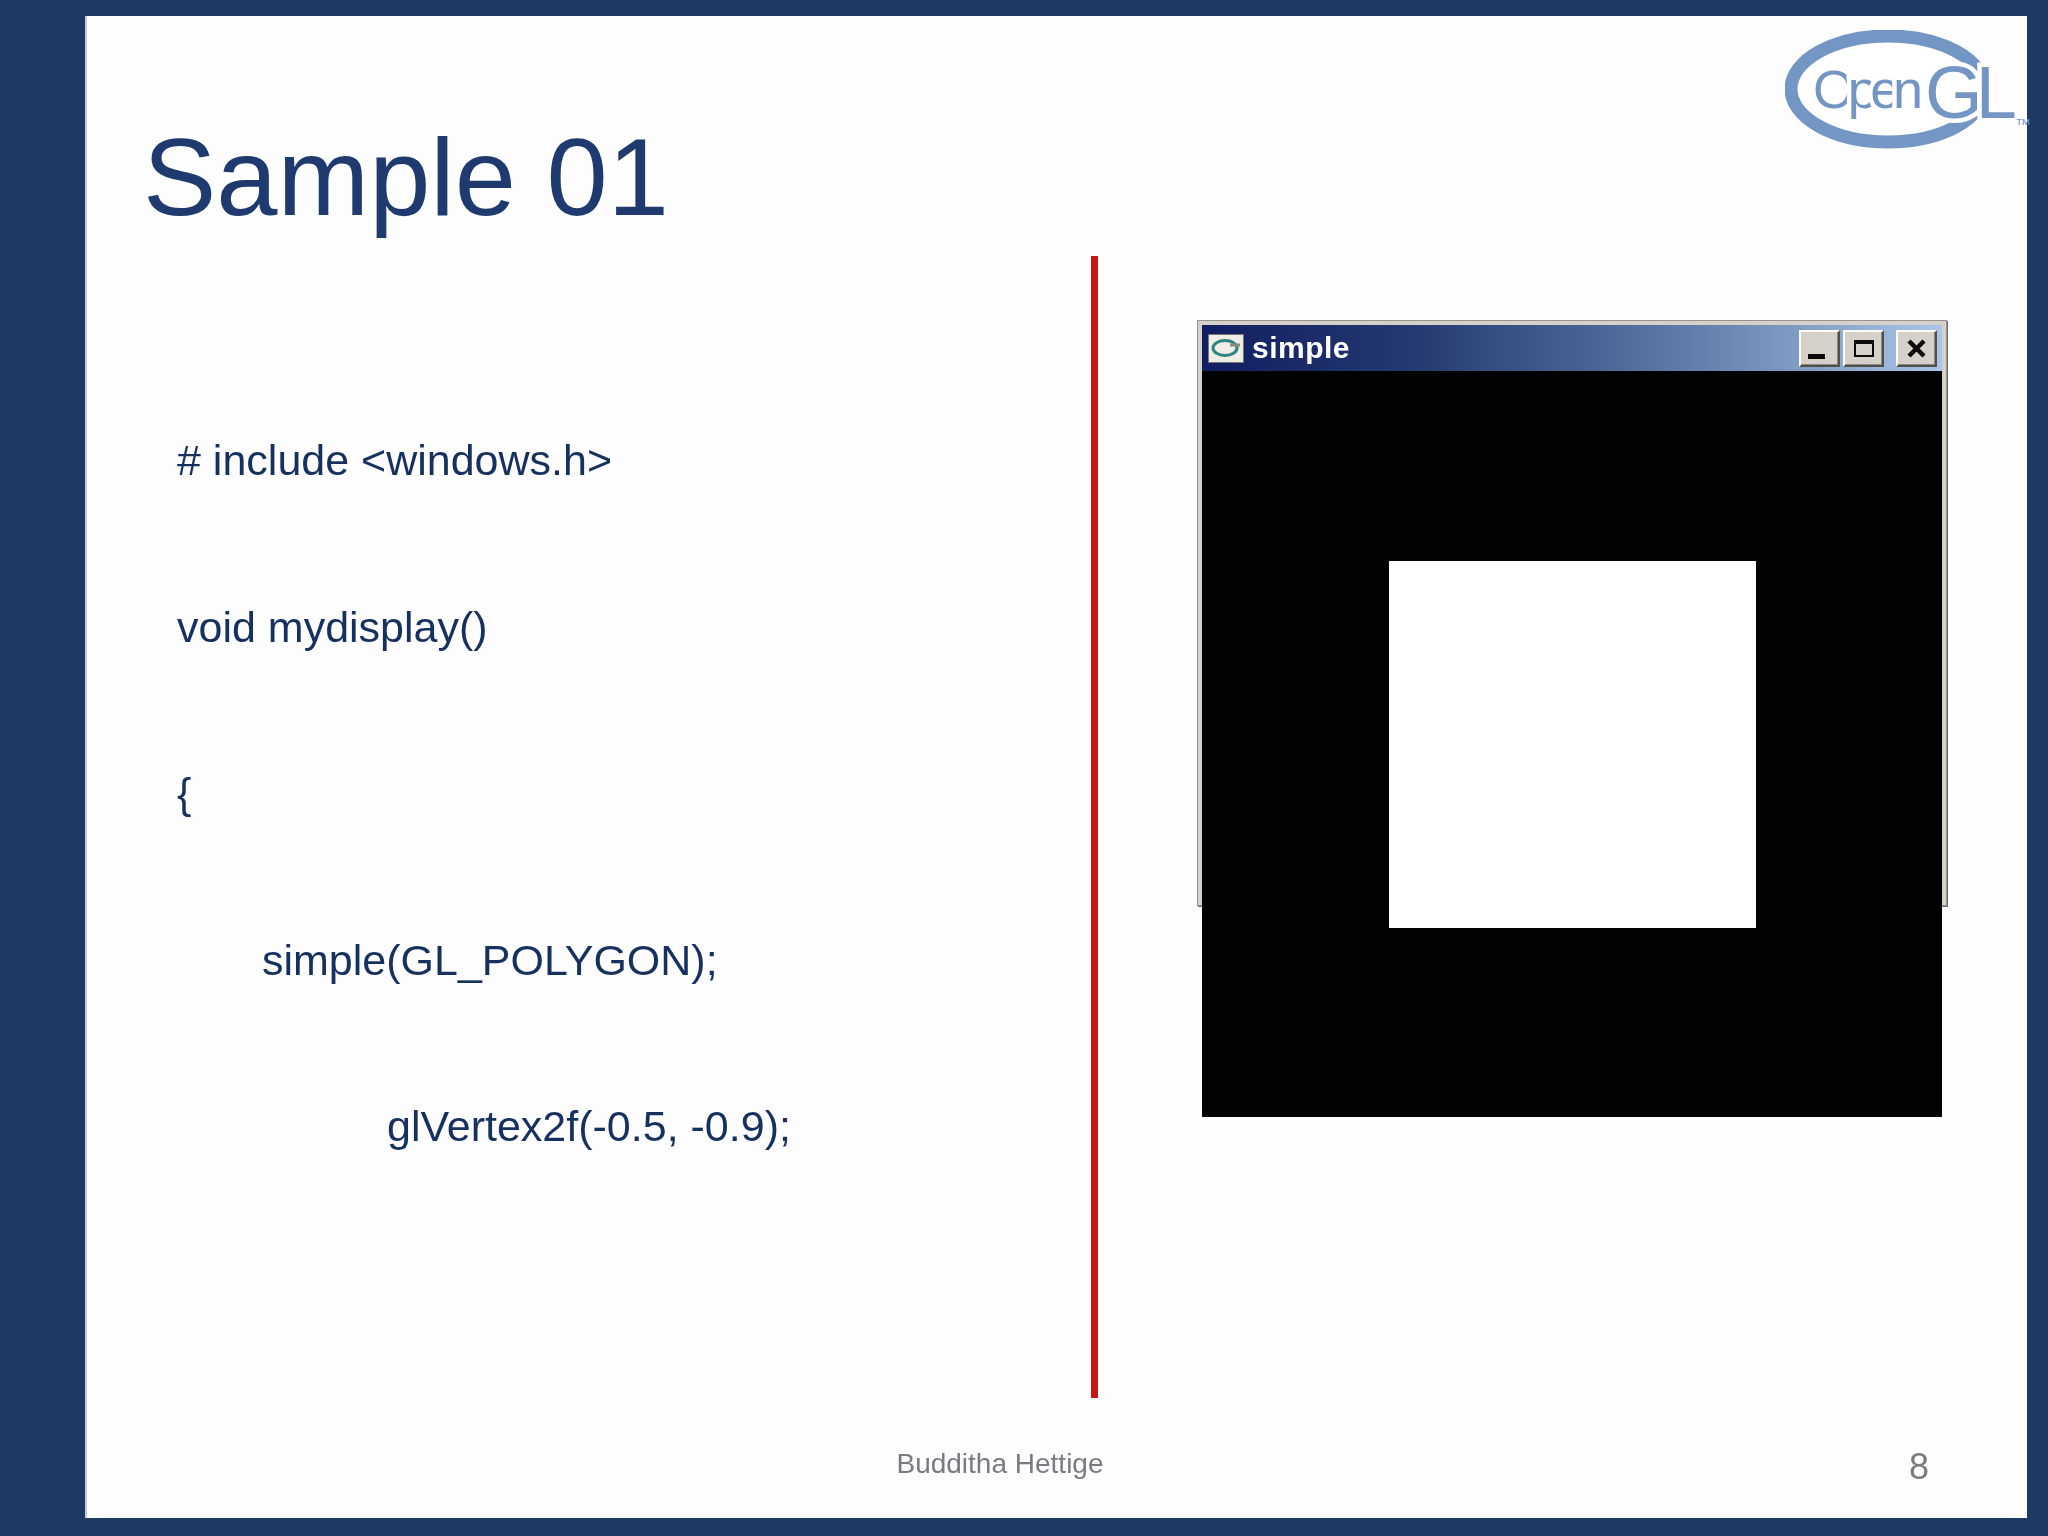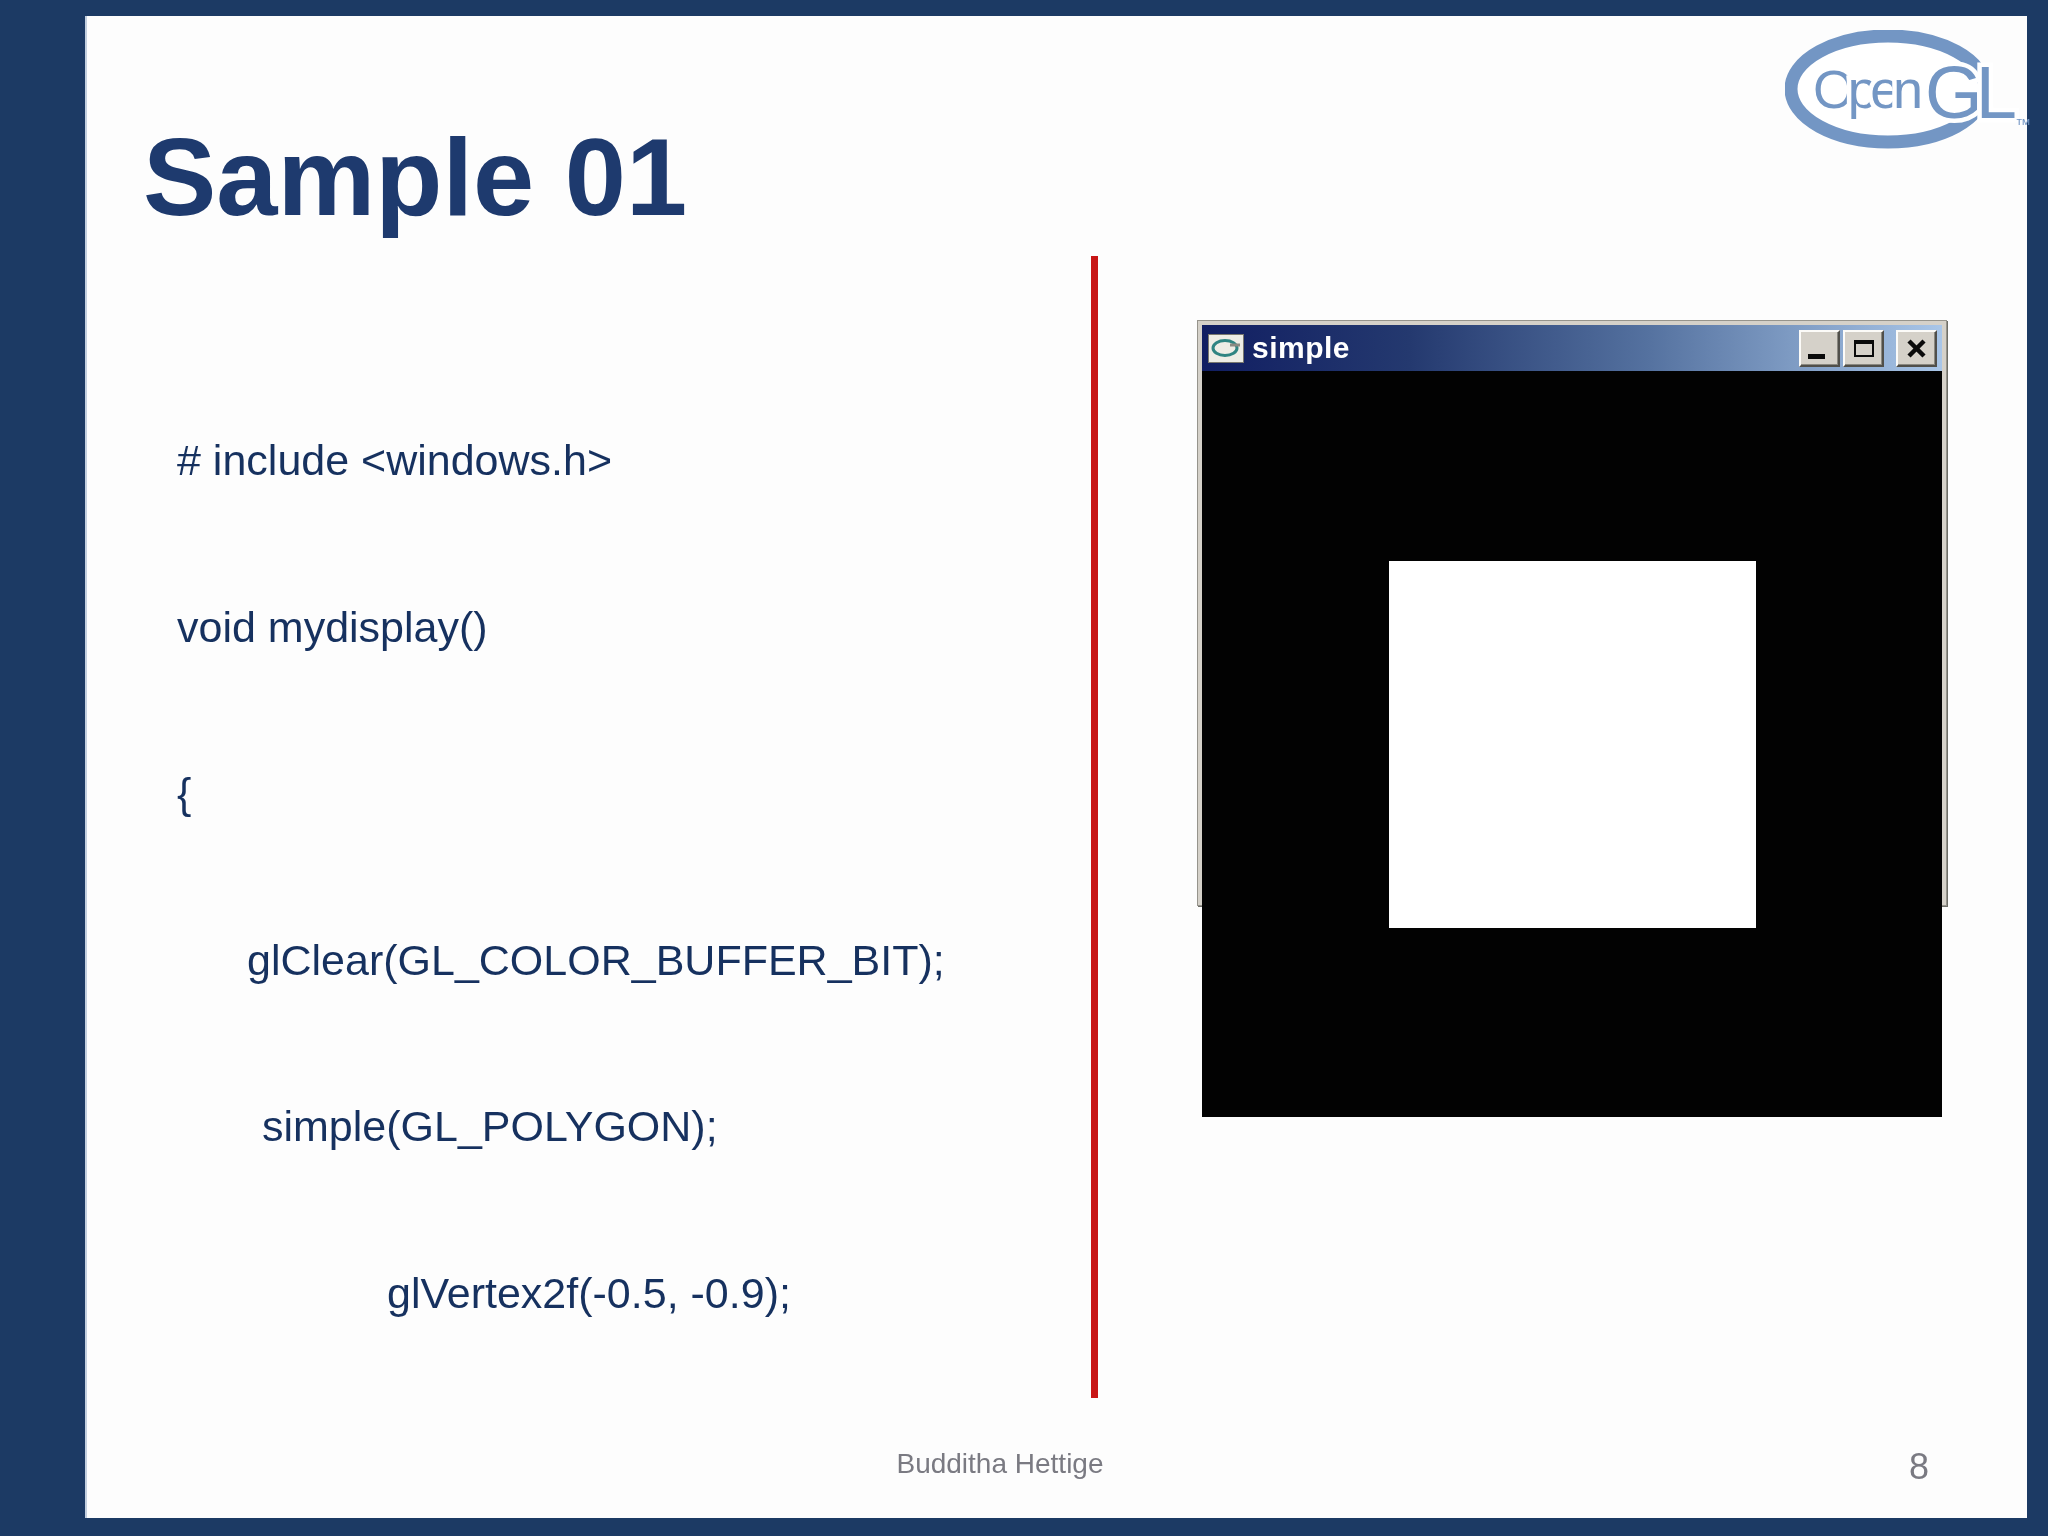--- a/index.html
+++ b/index.html
@@ -14,21 +14,21 @@
   .slide {
     position:absolute; left:85px; top:16px;
     width:1942px; height:1502px;
     background:#fdfdfd;
     box-shadow:inset 2px 0 0 #c3cfdf;
   }
 
   
   .title {
     position:absolute; left:58px; top:100px;
-    font-size:110px; font-weight:bold; line-height:1.1;
+    font-size:110px; font-weight:normal; line-height:1.1;
     color:#1e3a6e; letter-spacing:0px;
   }
 
   
   .logo { position:absolute; left:1700px; top:14px; width:248px; height:122px; }
 
   
   .redline {
     position:absolute; left:1006px; top:240px;
     width:7px; height:1142px; background:#c81616;
@@ -109,21 +109,20 @@
     <text x="140" y="88" font-family="Liberation Sans, sans-serif" font-size="74" fill="#7396c4" stroke="#ffffff" stroke-width="9" paint-order="stroke" textLength="92">GL</text>
     <text x="230" y="100" font-family="Liberation Sans, sans-serif" font-size="16" fill="#7396c4">™</text>
   </svg>
 
   <div class="redline"></div>
 
   <div class="code">
     <div class="line i0"># include &lt;windows.h&gt;</div>
     <div class="line i0">void mydisplay()</div>
     <div class="line i0">{</div>
-    <div class="line i1">glClear(GL_COLOR_BUFFER_BIT);</div>
     <div class="line i1b">simple(GL_POLYGON);</div>
     <div class="line i2">glVertex2f(-0.5, -0.9);</div>
     
     
     
     
     
     
     
     

